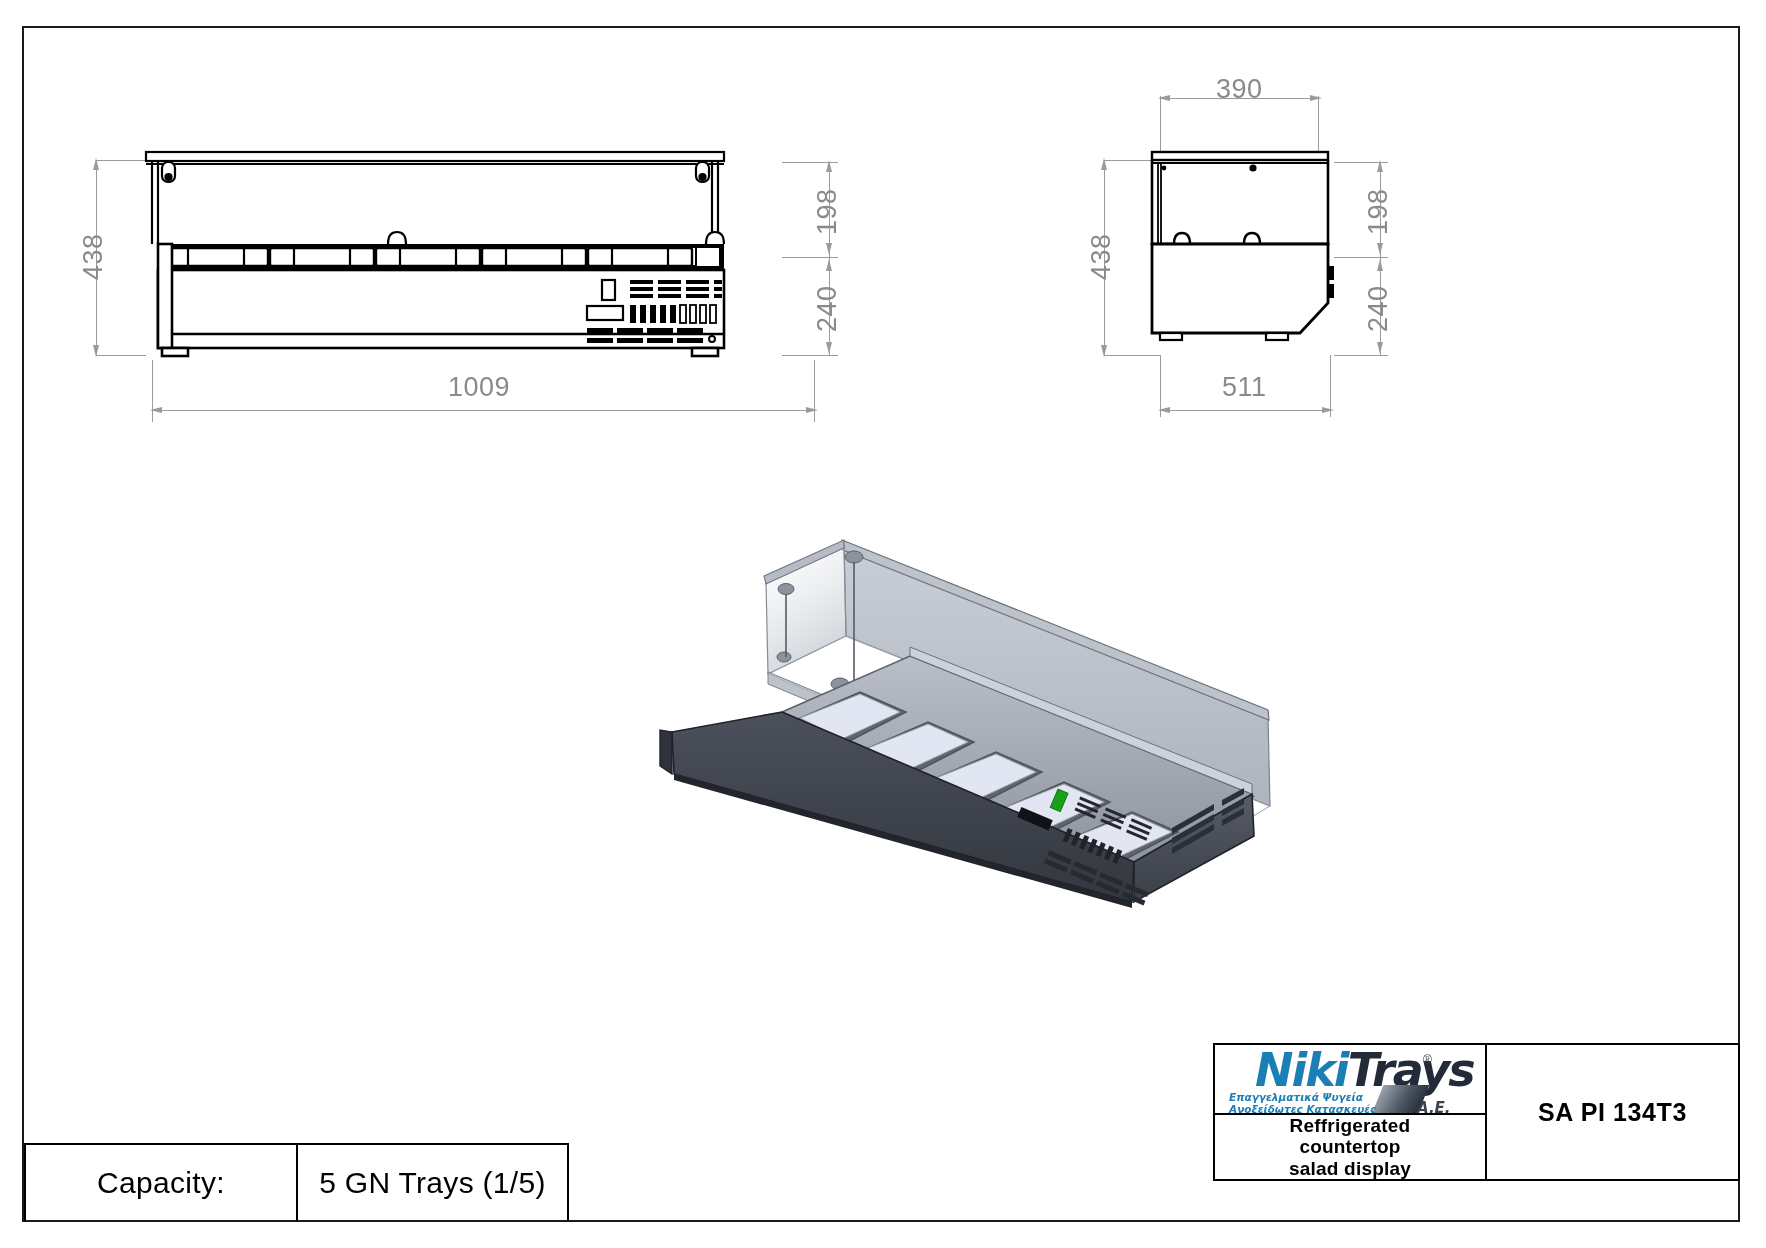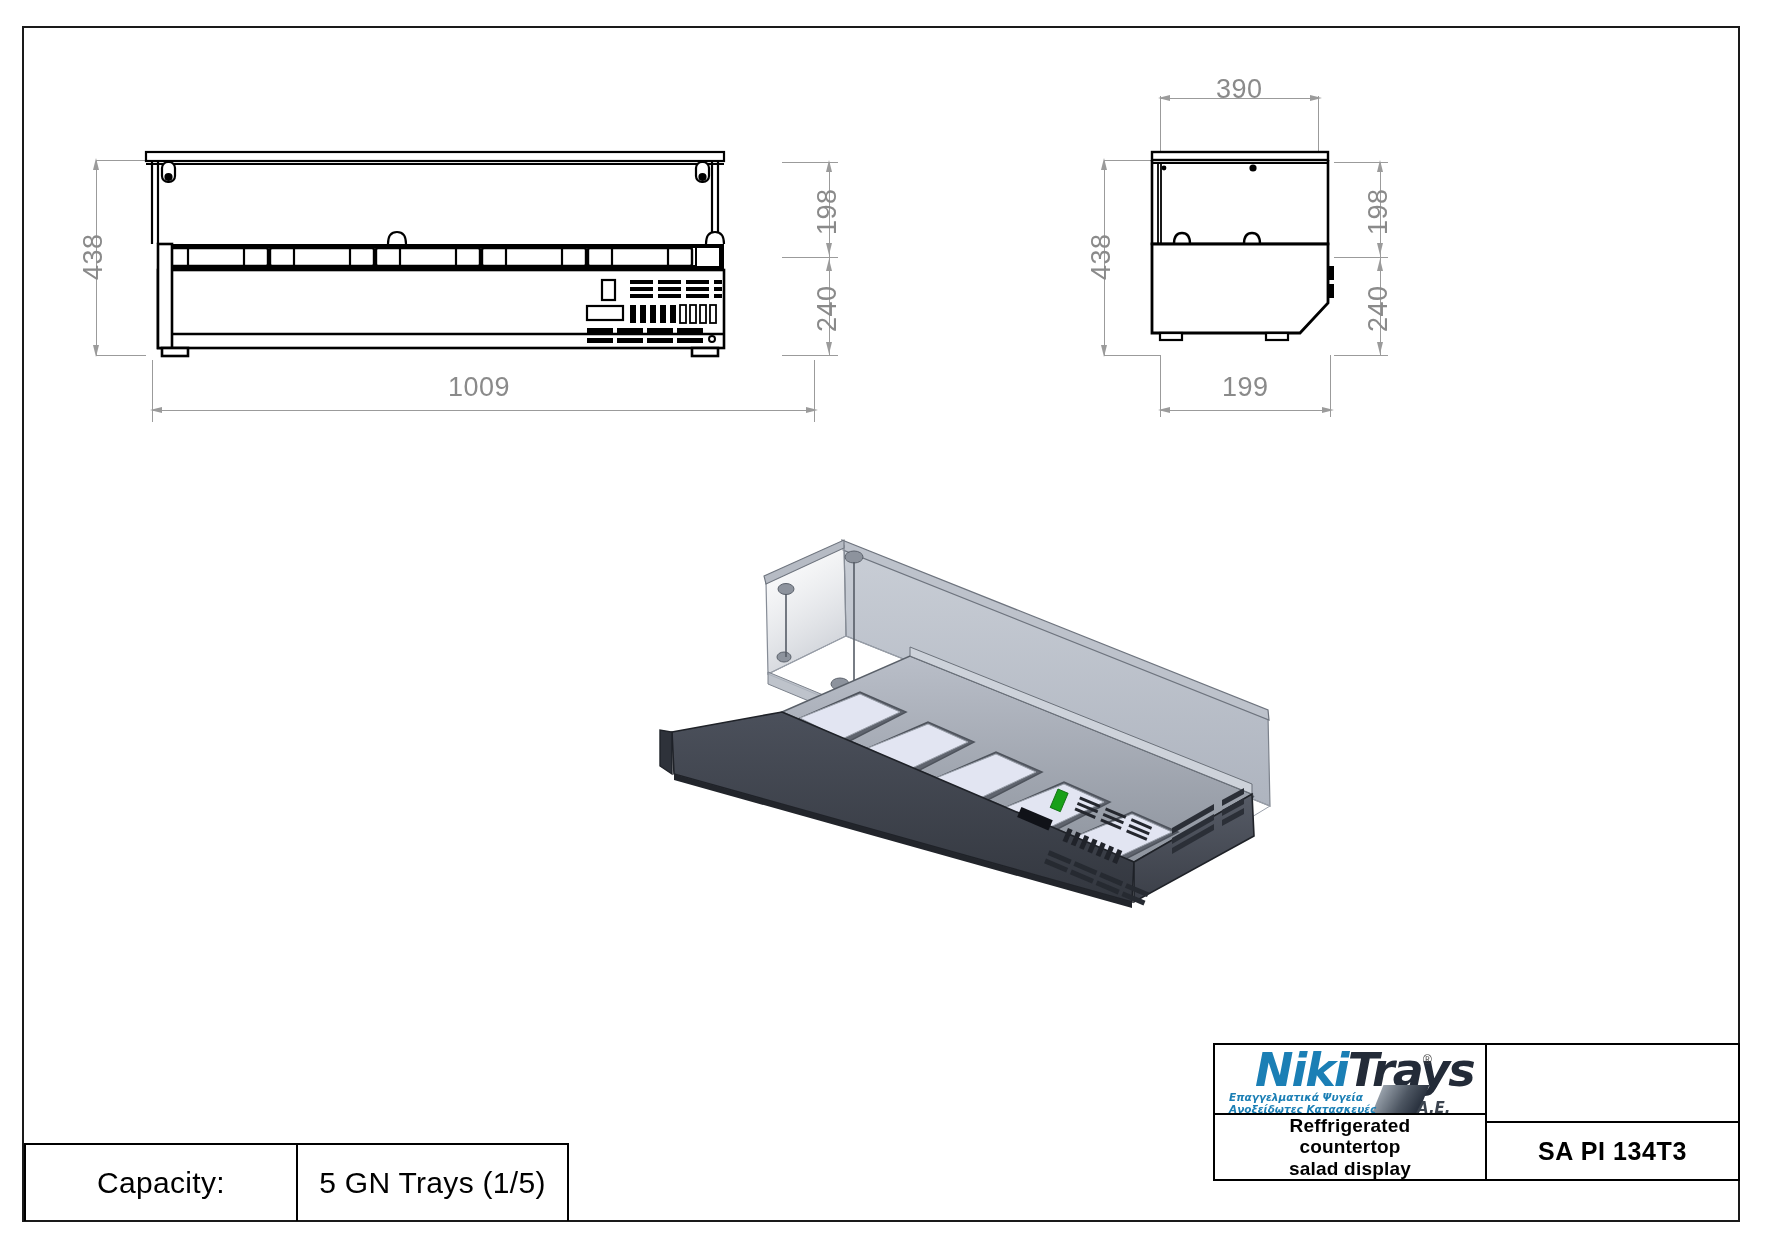--- a/index.html
+++ b/index.html
@@ -27,21 +27,21 @@
   #side-view{position:absolute;left:1148px;top:148px;width:185px;height:215px;}
   #iso-view{position:absolute;left:648px;top:484px;width:660px;height:430px;}
 
   
   #title-block{
     position:absolute;left:1213px;top:1043px;width:527px;height:138px;
     border:2px solid #000;box-sizing:border-box;display:flex;
   }
   #tb-left{width:272px;border-right:2px solid #000;box-sizing:border-box;
            display:flex;flex-direction:column;}
-  #tb-right{flex:1;display:flex;flex-direction:column;}
+  #tb-right{flex:1;display:flex;}
   #logo-cell{height:78px;border-bottom:2px solid #000;box-sizing:border-box;
              position:relative;overflow:hidden;}
   #desc-cell{flex:1;display:flex;align-items:center;justify-content:center;
              text-align:center;font-weight:bold;font-size:19px;line-height:1.12;
              letter-spacing:.2px;}
   #blank-cell{height:78px;border-bottom:2px solid #000;box-sizing:border-box;}
   #model-cell{flex:1;display:flex;align-items:center;justify-content:center;
               font-weight:bold;font-size:25px;letter-spacing:.6px;}
 
   
@@ -280,21 +280,21 @@
   <div class="dim-txt vert" style="left:1363px;top:235px;">198</div>
   <div class="dim-txt vert" style="left:1363px;top:332px;">240</div>
 
   <div class="ext-line vline" style="left:1160px;top:355px;height:62px;"></div>
   <div class="ext-line vline" style="left:1330px;top:355px;height:62px;"></div>
   <div class="ext-line hline" style="left:1160px;top:410px;width:170px;"></div>
   <svg style="position:absolute;left:1156px;top:404px;" width="180" height="14">
     <polygon points="2,6 14,3 14,9" fill="#9b9b9b"></polygon>
     <polygon points="178,6 166,3 166,9" fill="#9b9b9b"></polygon>
   </svg>
-  <div class="dim-txt" style="left:1222px;top:372px;">199</div>
+  <div class="dim-txt" style="left:1222px;top:372px;">511</div>
 </div>
 
 <svg id="iso-view" viewBox="0 0 660 430">
   <defs>
     <linearGradient id="glassGrad" x1="0" y1="0" x2="0.4" y2="1">
       <stop offset="0%" stop-color="#ffffff" stop-opacity="0.30"></stop>
       <stop offset="100%" stop-color="#aab0bb" stop-opacity="0.55"></stop>
     </linearGradient>
     <linearGradient id="backGlassGrad" x1="0" y1="0" x2="0" y2="1">
       <stop offset="0%" stop-color="#c9ced6"></stop>

